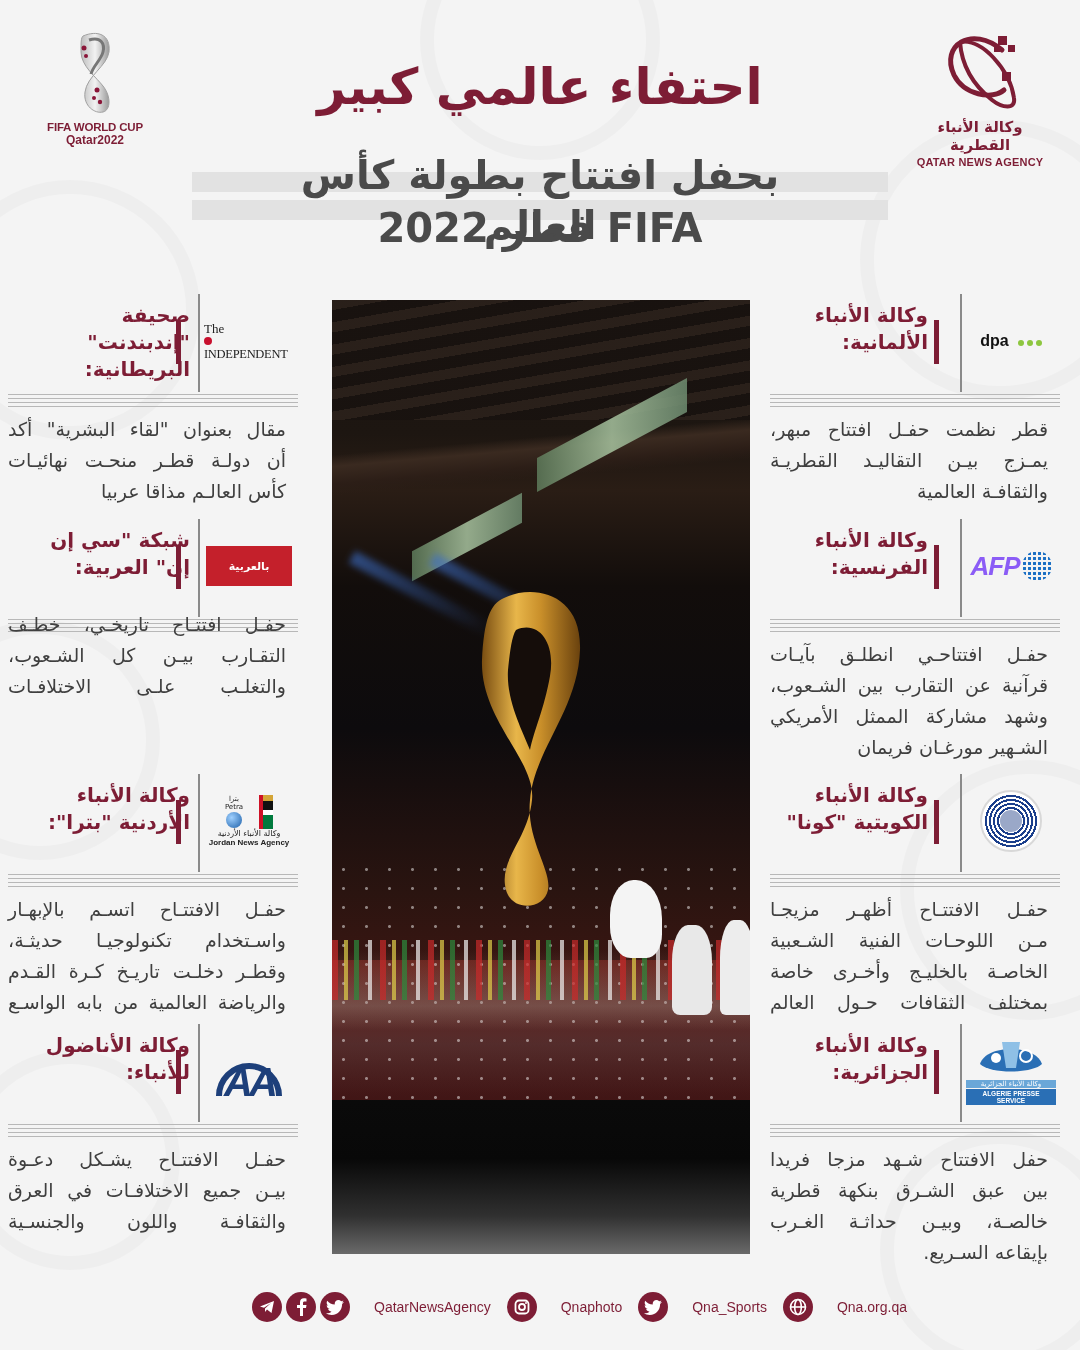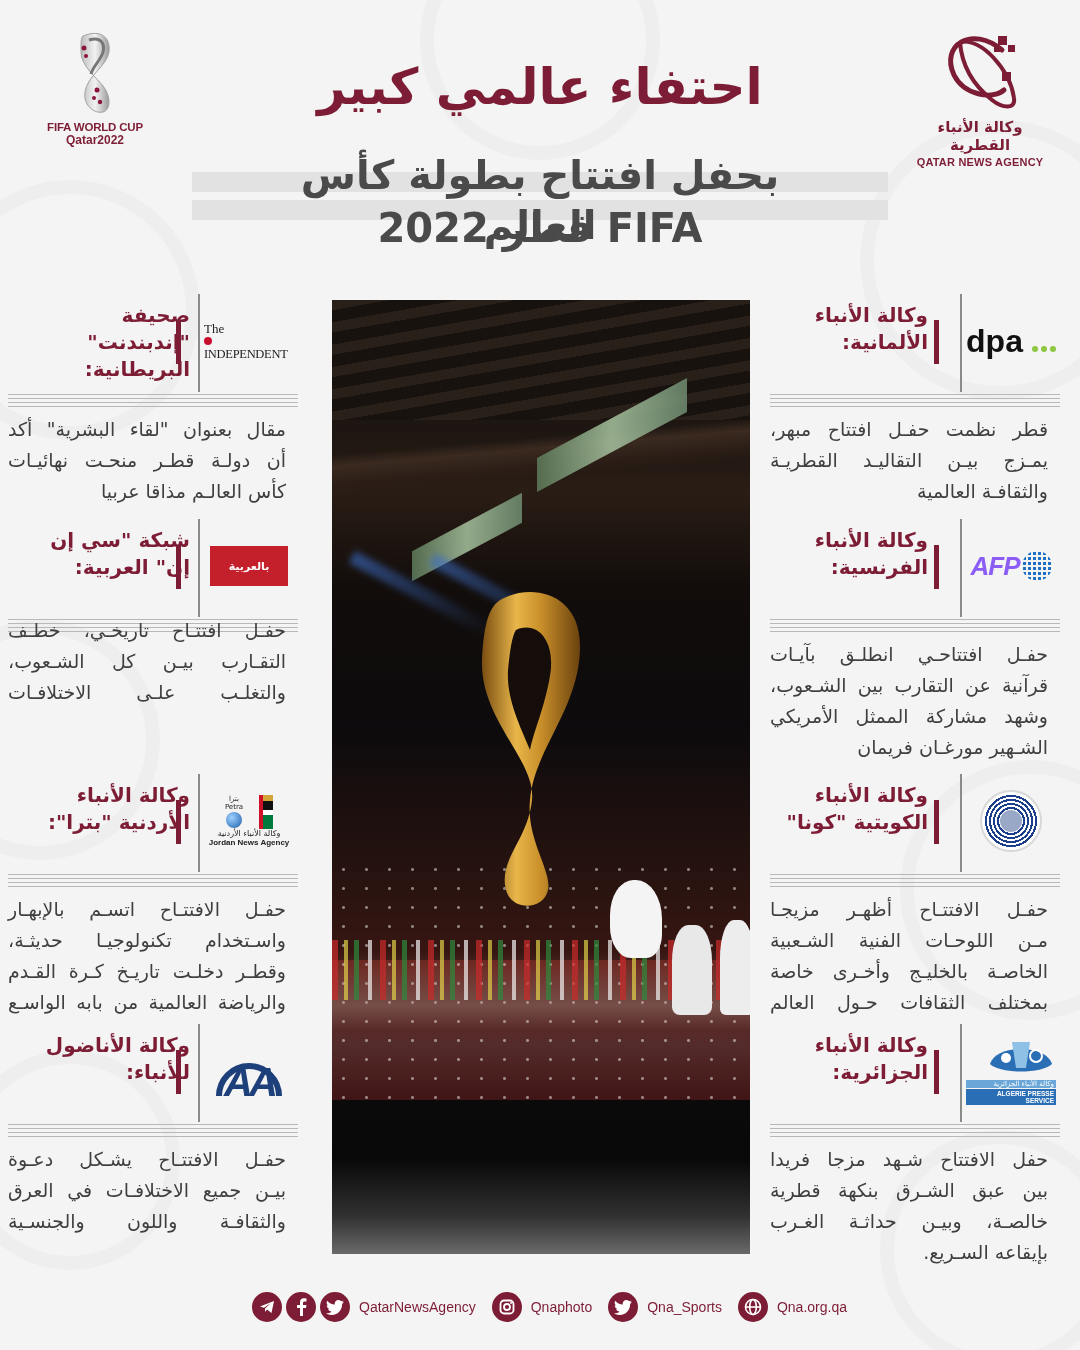--- a/index.html
+++ b/index.html
@@ -96,41 +96,41 @@
   .entry.right .name { right: 132px; }
   .entry.right .vbar { left: 164px; }
   .entry.right .vline { left: 190px; }
   .entry.right .logo { left: 196px; }
 
   
   .ind { font-family: "Liberation Serif", serif; color: #222; line-height: 1; text-align: left; }
   .ind .t { font-size: 13px; }
   .ind .i { font-size: 12.5px; letter-spacing: -0.3px; }
   .ind .dot { display: inline-block; width: 8px; height: 8px; border-radius: 50%; background: #c8102e; margin-right: 1px; vertical-align: 0px; }
-  .dpa { font-family: "Liberation Sans", sans-serif; font-size: 32px; font-weight: bold; color: #111; display: flex; align-items: center; gap: 6px; }
+  .dpa { font-family: "Liberation Sans", sans-serif; font-size: 16px; font-weight: bold; color: #111; display: flex; align-items: center; gap: 6px; }
   .dpa .d { width: 6px; height: 6px; border-radius: 50%; background: #8dc63f; display: inline-block; margin-left: 3px; }
-  .cnn { width: 78px; height: 40px; background: #c4202b; color: #fff; font-size: 11px; font-weight: bold; display: flex; align-items: center; justify-content: center; direction: rtl; }
+  .cnn { width: 86px; height: 40px; background: #c4202b; color: #fff; font-size: 11px; font-weight: bold; display: flex; align-items: center; justify-content: center; direction: rtl; }
   .afp { display: flex; align-items: center; gap: 2px; }
   .afp .txt { font-family: "Liberation Sans", sans-serif; font-weight: bold; font-style: italic; font-size: 26px; color: #8b5cf6; letter-spacing: -1px; }
   .afp .globe { width: 30px; height: 30px; border-radius: 50%;
     background: radial-gradient(circle, #1a6fc4 1.4px, transparent 1.8px); background-size: 5px 5px; }
   .petra { text-align: center; font-size: 8px; color: #222; line-height: 1.15; }
   .petra .en { font-family: "Liberation Sans", sans-serif; font-weight: bold; font-size: 8px; }
   .kuna { width: 62px; height: 62px; border-radius: 50%; border: 2px solid #d8d8d8; background: #fff; display: flex; align-items: center; justify-content: center; }
   .kuna .in { width: 54px; height: 54px; border-radius: 50%; background: repeating-radial-gradient(circle, #1b3f8c 0 2px, #fff 2px 4px); display: flex; align-items: center; justify-content: center; }
   .kuna .c { width: 22px; height: 22px; border-radius: 50%; background: #9aa8c8; }
   .aa svg { display: block; }
-  .aps { text-align: right; }
+  .aps { text-align: center; }
   .aps .band { margin-top: 1px; background: #2a6fb5; color: #fff; font-size: 6.5px; font-family: "Liberation Sans", sans-serif; font-weight: bold; padding: 1px 2px; }
   .aps .ar { background: #6aa7d8; color: #fff; font-size: 7px; padding: 0 2px; direction: rtl; }
 
   
   .footer { position: absolute; left: 252px; top: 1290px; height: 34px; display: flex; align-items: center; font-family: "Liberation Sans", sans-serif; font-size: 14px; color: #7d1d35; }
   .footer .ic { width: 30px; height: 30px; border-radius: 50%; background: #7d1d35; display: inline-flex; align-items: center; justify-content: center; margin-right: 4px; }
-  .footer .lbl { margin-right: 16px; margin-left: 5px; }
+  .footer .lbl { margin-right: 16px; margin-left: 20px; }
 </style>
 </head>
 <body>
 
 <div class="bg-pattern">
   <div class="circ" style="left:-60px;top:180px;width:260px;height:260px"></div>
   <div class="circ" style="left:860px;top:120px;width:280px;height:280px"></div>
   <div class="circ" style="left:-80px;top:620px;width:240px;height:240px"></div>
   <div class="circ" style="left:900px;top:760px;width:260px;height:260px"></div>
   <div class="circ" style="left:420px;top:-80px;width:240px;height:240px"></div>
@@ -237,21 +237,21 @@
         <span style="display:block">شبكة "سي إن</span>
         <span style="display:block">إن" العربية:</span>
       </div>
       <div class="vbar"></div>
       <div class="vline"></div>
       <div class="logo">
         <div class="cnn">بالعربية</div>
       </div>
       <div class="hr"></div>
     </div>
-    <div class="body" style="top:90px">
+    <div class="body" style="top:84px">
       <span>حفـل افتتـاح تاريخـي، خطـف</span>
       <span>التقـارب بيـن كل الشـعوب،</span>
       <span>والتغلـب علـى الاختلافـات</span>
     </div>
   </div>
 
   <div class="entry left" style="top:780px">
     <div class="head">
       <div class="name">
         <span style="display:block">وكالة الأنباء</span>

